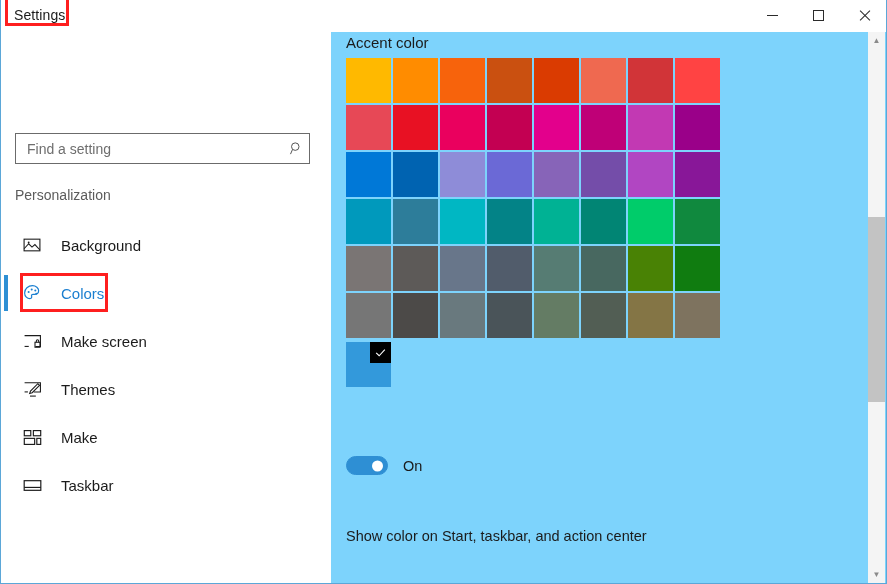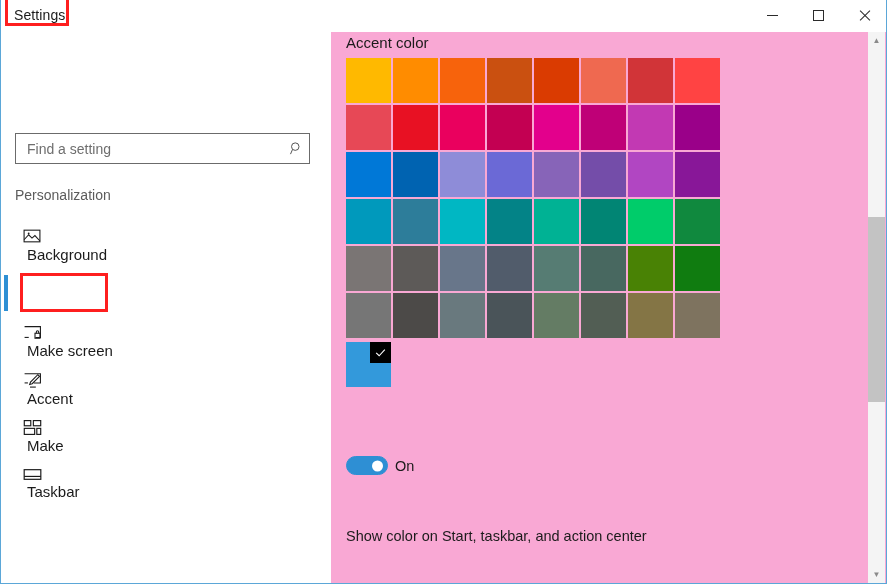--- a/index.html
+++ b/index.html
@@ -105,23 +105,22 @@
   #section-label {
     position: absolute;
     left: 14px; top: 155px;
     font-size: 14px; color: #5c5c5c;
   }
 
   .nav-item {
     position: absolute;
     left: 14px;
     width: 290px; height: 38px;
-    display: flex; 
+    display: flex; align-items: center;
     cursor: default;
-    flex-direction: column;
   }
   .nav-item .nav-ico { width: 34px; display:flex; justify-content:center; align-items:center; }
   .nav-item .nav-txt { font-size: 15px; color: #1b1b1b; margin-left: 12px; }
   .nav-item.selected .nav-txt { color: #1b7fd0; }
 
   #nav-background { top: 194px; }
   #nav-colors     { top: 242px; }
   #nav-lockscreen { top: 290px; }
   #nav-themes     { top: 338px; }
   #nav-start      { top: 386px; }
@@ -139,21 +138,21 @@
     width: 88px; height: 39px;
     border: 3px solid #fe1f1f;
     pointer-events: none;
   }
 
   
   #main {
     position: absolute;
     left: 330px; top: 32px;
     width: 556px; height: 551px;
-    background: #f9a8d4;
+    background: #7dd3fc;
   }
 
   #accent-heading {
     position: absolute;
     left: 15px; top: 2px;
     font-size: 15px; color: #1b1b1b;
   }
 
   #swatch-grid {
     position: absolute;
@@ -217,21 +216,21 @@
   .toggle .knob {
     position: absolute;
     top: 50%;
     width: 11px; height: 11px;
     border-radius: 50%;
     transform: translateY(-50%);
   }
   .toggle.on .knob  { right: 4px; background: #ffffff; }
   .toggle.off .knob { left: 4px;  background: #2b2b2b; }
   .toggle-state {
-    margin-left: 7px;
+    margin-left: 15px;
     font-size: 14.5px; color: #1b1b1b;
   }
 
   
   #scrollbar {
     position: absolute;
     right: 1px; top: 32px;
     width: 17px; height: 551px;
     background: #f4f4f4;
   }
@@ -291,20 +290,32 @@
       <span class="nav-ico">
         <svg width="20" height="20" viewBox="0 0 24 24" fill="none" stroke="#1b1b1b" stroke-width="1.3">
           <rect x="2.5" y="5" width="19" height="14"></rect>
           <path d="M2.5 16.5 8 10.5l4 4 3.5-3 6 6.5"></path>
           <circle cx="8" cy="9" r="1.1" fill="#1b1b1b" stroke="none"></circle>
         </svg>
       </span>
       <span class="nav-txt">Background</span>
     </div>
 
+    <div class="nav-item selected" id="nav-colors">
+      <span class="nav-ico">
+        <svg width="21" height="21" viewBox="0 0 24 24" fill="none" stroke="#1b7fd0" stroke-width="1.35">
+          <path d="M12 3c-5 0-9 3.7-9 8.3 0 4.1 3.1 6.6 6 6.6 1.6 0 2.2-.9 2.2-1.8 0-.6-.4-1-.4-1.6 0-.8.7-1.4 1.7-1.4h2.1c2.7 0 4.4-1.9 4.4-4.4C19 5.9 16 3 12 3z"></path>
+          <circle cx="7.6" cy="10.2" r="1.15" fill="#1b7fd0" stroke="none"></circle>
+          <circle cx="11.1" cy="7.4" r="1.15" fill="#1b7fd0" stroke="none"></circle>
+          <circle cx="15.2" cy="8.6" r="1.15" fill="#1b7fd0" stroke="none"></circle>
+          <circle cx="16.3" cy="12.1" r="1.05" fill="#1b7fd0" stroke="none"></circle>
+        </svg>
+      </span>
+      <span class="nav-txt">Colors</span>
+    </div>
     <div id="colors-highlight" style="border-color: rgb(254, 31, 31);"></div>
 
     <div class="nav-item" id="nav-lockscreen">
       <span class="nav-ico">
         <svg width="21" height="20" viewBox="0 0 24 24" fill="none" stroke="#1b1b1b" stroke-width="1.3">
           <path d="M2.5 5.5h19v13h-6"></path>
           <path d="M2.5 18.5h5"></path>
           <rect x="15" y="13.5" width="6" height="6"></rect>
           <path d="M16.6 13.5v-1.6a1.4 1.4 0 0 1 2.8 0v1.6"></path>
         </svg>
@@ -314,21 +325,21 @@
 
     <div class="nav-item" id="nav-themes">
       <span class="nav-ico">
         <svg width="21" height="20" viewBox="0 0 24 24" fill="none" stroke="#1b1b1b" stroke-width="1.3">
           <path d="M2.5 4.5h19v11h-8"></path>
           <path d="M2.5 15.5h4"></path>
           <path d="M9 20.5h7"></path>
           <path d="M20.4 7.6 11.6 16.4l-3 1 1-3 8.8-8.8z"></path>
         </svg>
       </span>
-      <span class="nav-txt">Accent</span>
+      <span class="nav-txt">Themes</span>
     </div>
 
     <div class="nav-item" id="nav-start">
       <span class="nav-ico">
         <svg width="21" height="19" viewBox="0 0 24 22" fill="none" stroke="#1b1b1b" stroke-width="1.35">
           <rect x="2.5" y="3" width="7.5" height="6"></rect>
           <rect x="13" y="3" width="8.5" height="6"></rect>
           <rect x="2.5" y="12" width="12" height="7"></rect>
           <rect x="17" y="12" width="4.5" height="7"></rect>
         </svg>

